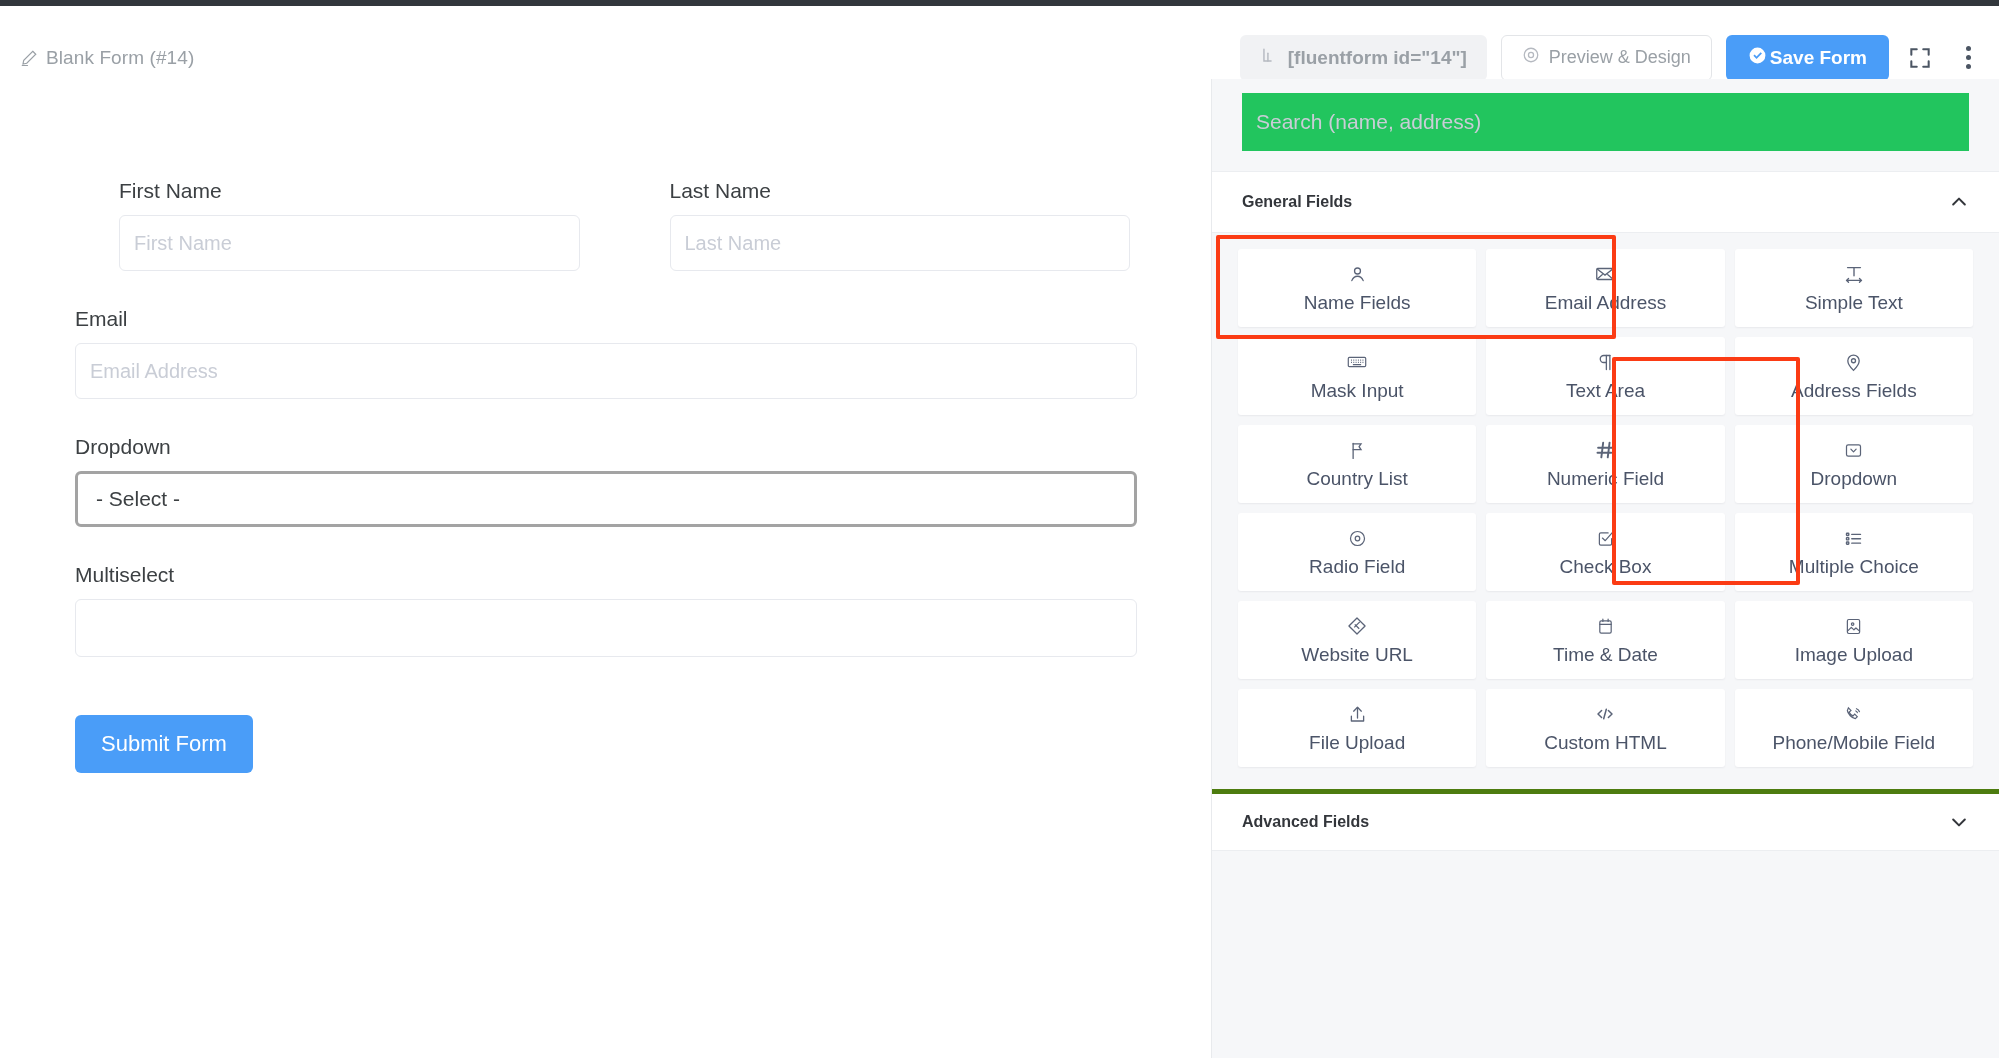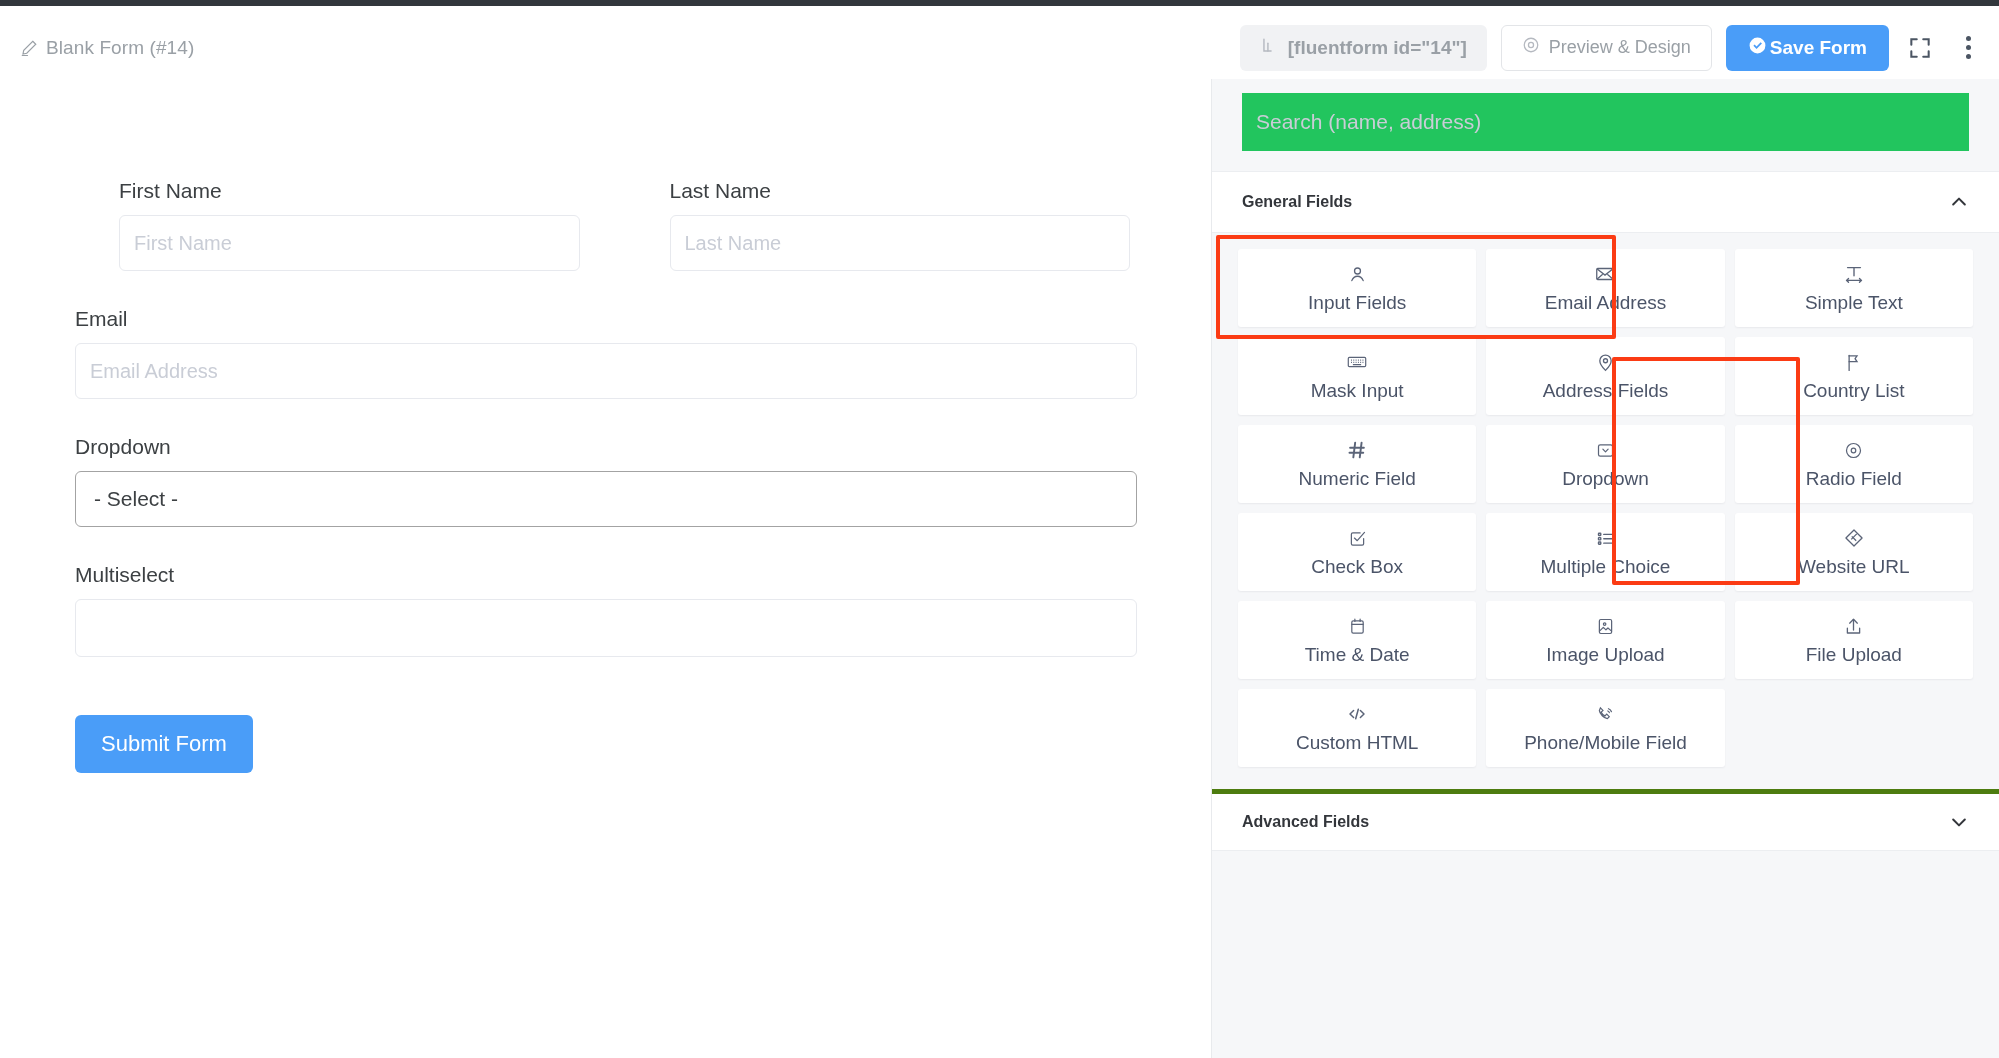--- a/index.html
+++ b/index.html
@@ -12,21 +12,21 @@
   #app { position: relative; width: 1999px; height: 1058px; background:#fff; }
 
   
   .topbar {
     position:absolute; left:0; top:0; width:1999px; height:6px;
     background:#32373c;
   }
 
   
   .header {
-    position:absolute; left:0; top:12px; width:1999px; height:72px;
+    position:absolute; left:0; top:22px; width:1999px; height:72px;
     background:#ffffff;
     border-bottom:1px solid #e8eaed;
     display:flex; 
   }
   .hdr-left { display:flex; align-items:center; padding-left:20px; height:100%; }
   .form-name {
     display:flex; align-items:center; gap:8px;
     color:#9aa0a6; font-size:19px; letter-spacing:.1px;
   }
   .pencil-ic { width:18px; height:18px; display:block; }
@@ -73,21 +73,21 @@
   .row { display:flex; gap:46px; }
   .fgroup { margin-bottom:36px; }
   .flabel { font-size:21px; color:#3c4043; margin-bottom:12px; display:block; }
   .finput {
     width:100%; height:56px; border:1px solid #e7e9ee; border-radius:6px;
     background:#fff; padding:0 14px;
     font-size:20px; color:#3c4043; font-family:"Liberation Sans", sans-serif;
   }
   .finput::placeholder { color:#c9cdd6; }
   .fselect {
-    width:100%; height:56px; border:1px solid #a3a3a3; border-radius:6px;
+    width:100%; height:56px; border:3px solid #a3a3a3; border-radius:6px;
     background:#fff; padding:0 18px; display:flex; align-items:center;
     font-size:21px; color:#3c4043;
   }
   .fmulti {
     width:100%; height:58px; border:1px solid #e7e9ee; border-radius:6px; background:#fff;
   }
   .half { width:508px;margin-left:44px; }
   .full { width:1062px; }
   .submit-btn {
     margin-top:22px;
@@ -264,21 +264,21 @@
 
     <div class="grid">
 
       <div class="card">
         <span class="card-ic">
           <svg width="21" height="21" viewBox="0 0 24 24" fill="none" stroke="currentColor" stroke-width="1.5" stroke-linecap="round">
             <circle cx="12" cy="8" r="3.4"></circle>
               <path d="M5.5 19c1.3-3.3 4-5 6.5-5s5.2 1.7 6.5 5"></path>
           </svg>
         </span>
-        <span class="card-label">Input Fields</span>
+        <span class="card-label">Name Fields</span>
       </div>
 
       <div class="card">
         <span class="card-ic">
           <svg width="22" height="22" viewBox="0 0 24 24" fill="none" stroke="currentColor" stroke-width="1.4">
             <rect x="3" y="6" width="18" height="12" rx="1"></rect>
               <path d="M3.5 6.6l8.5 6.6 8.5-6.6"></path>
               <path d="M3.5 17.4l6-5M20.5 17.4l-6-5"></path>
           </svg>
         </span>
@@ -301,20 +301,30 @@
       <div class="card">
         <span class="card-ic">
           <svg width="22" height="22" viewBox="0 0 24 24" fill="none" stroke="currentColor" stroke-width="1.3">
             <rect x="2.5" y="7" width="19" height="10" rx="1.2"></rect>
             <path d="M5.5 10h1M8 10h1M10.5 10h1M13 10h1M15.5 10h1M18 10h1M5.5 12.5h1M8 12.5h1M10.5 12.5h1M13 12.5h1M15.5 12.5h1M18 12.5h1M7.5 14.8h9"></path>
           </svg>
         </span>
         <span class="card-label">Mask Input</span>
       </div>
 
+      <div class="card">
+        <span class="card-ic">
+          <svg width="21" height="21" viewBox="0 0 24 24" fill="none" stroke="currentColor" stroke-width="1.5" stroke-linecap="round">
+            <path d="M17 4H10a4 4 0 000 8h3"></path>
+              <path d="M13 4v16"></path>
+              <path d="M17 4v16"></path>
+          </svg>
+        </span>
+        <span class="card-label">Text Area</span>
+      </div>
 
       <div class="card">
         <span class="card-ic">
           <svg width="21" height="21" viewBox="0 0 24 24" fill="none" stroke="currentColor" stroke-width="1.5">
             <path d="M12 21s6.5-6.3 6.5-11a6.5 6.5 0 10-13 0C5.5 14.7 12 21 12 21z"></path>
               <circle cx="12" cy="10" r="2.3"></circle>
           </svg>
         </span>
         <span class="card-label">Address Fields</span>
       </div>

